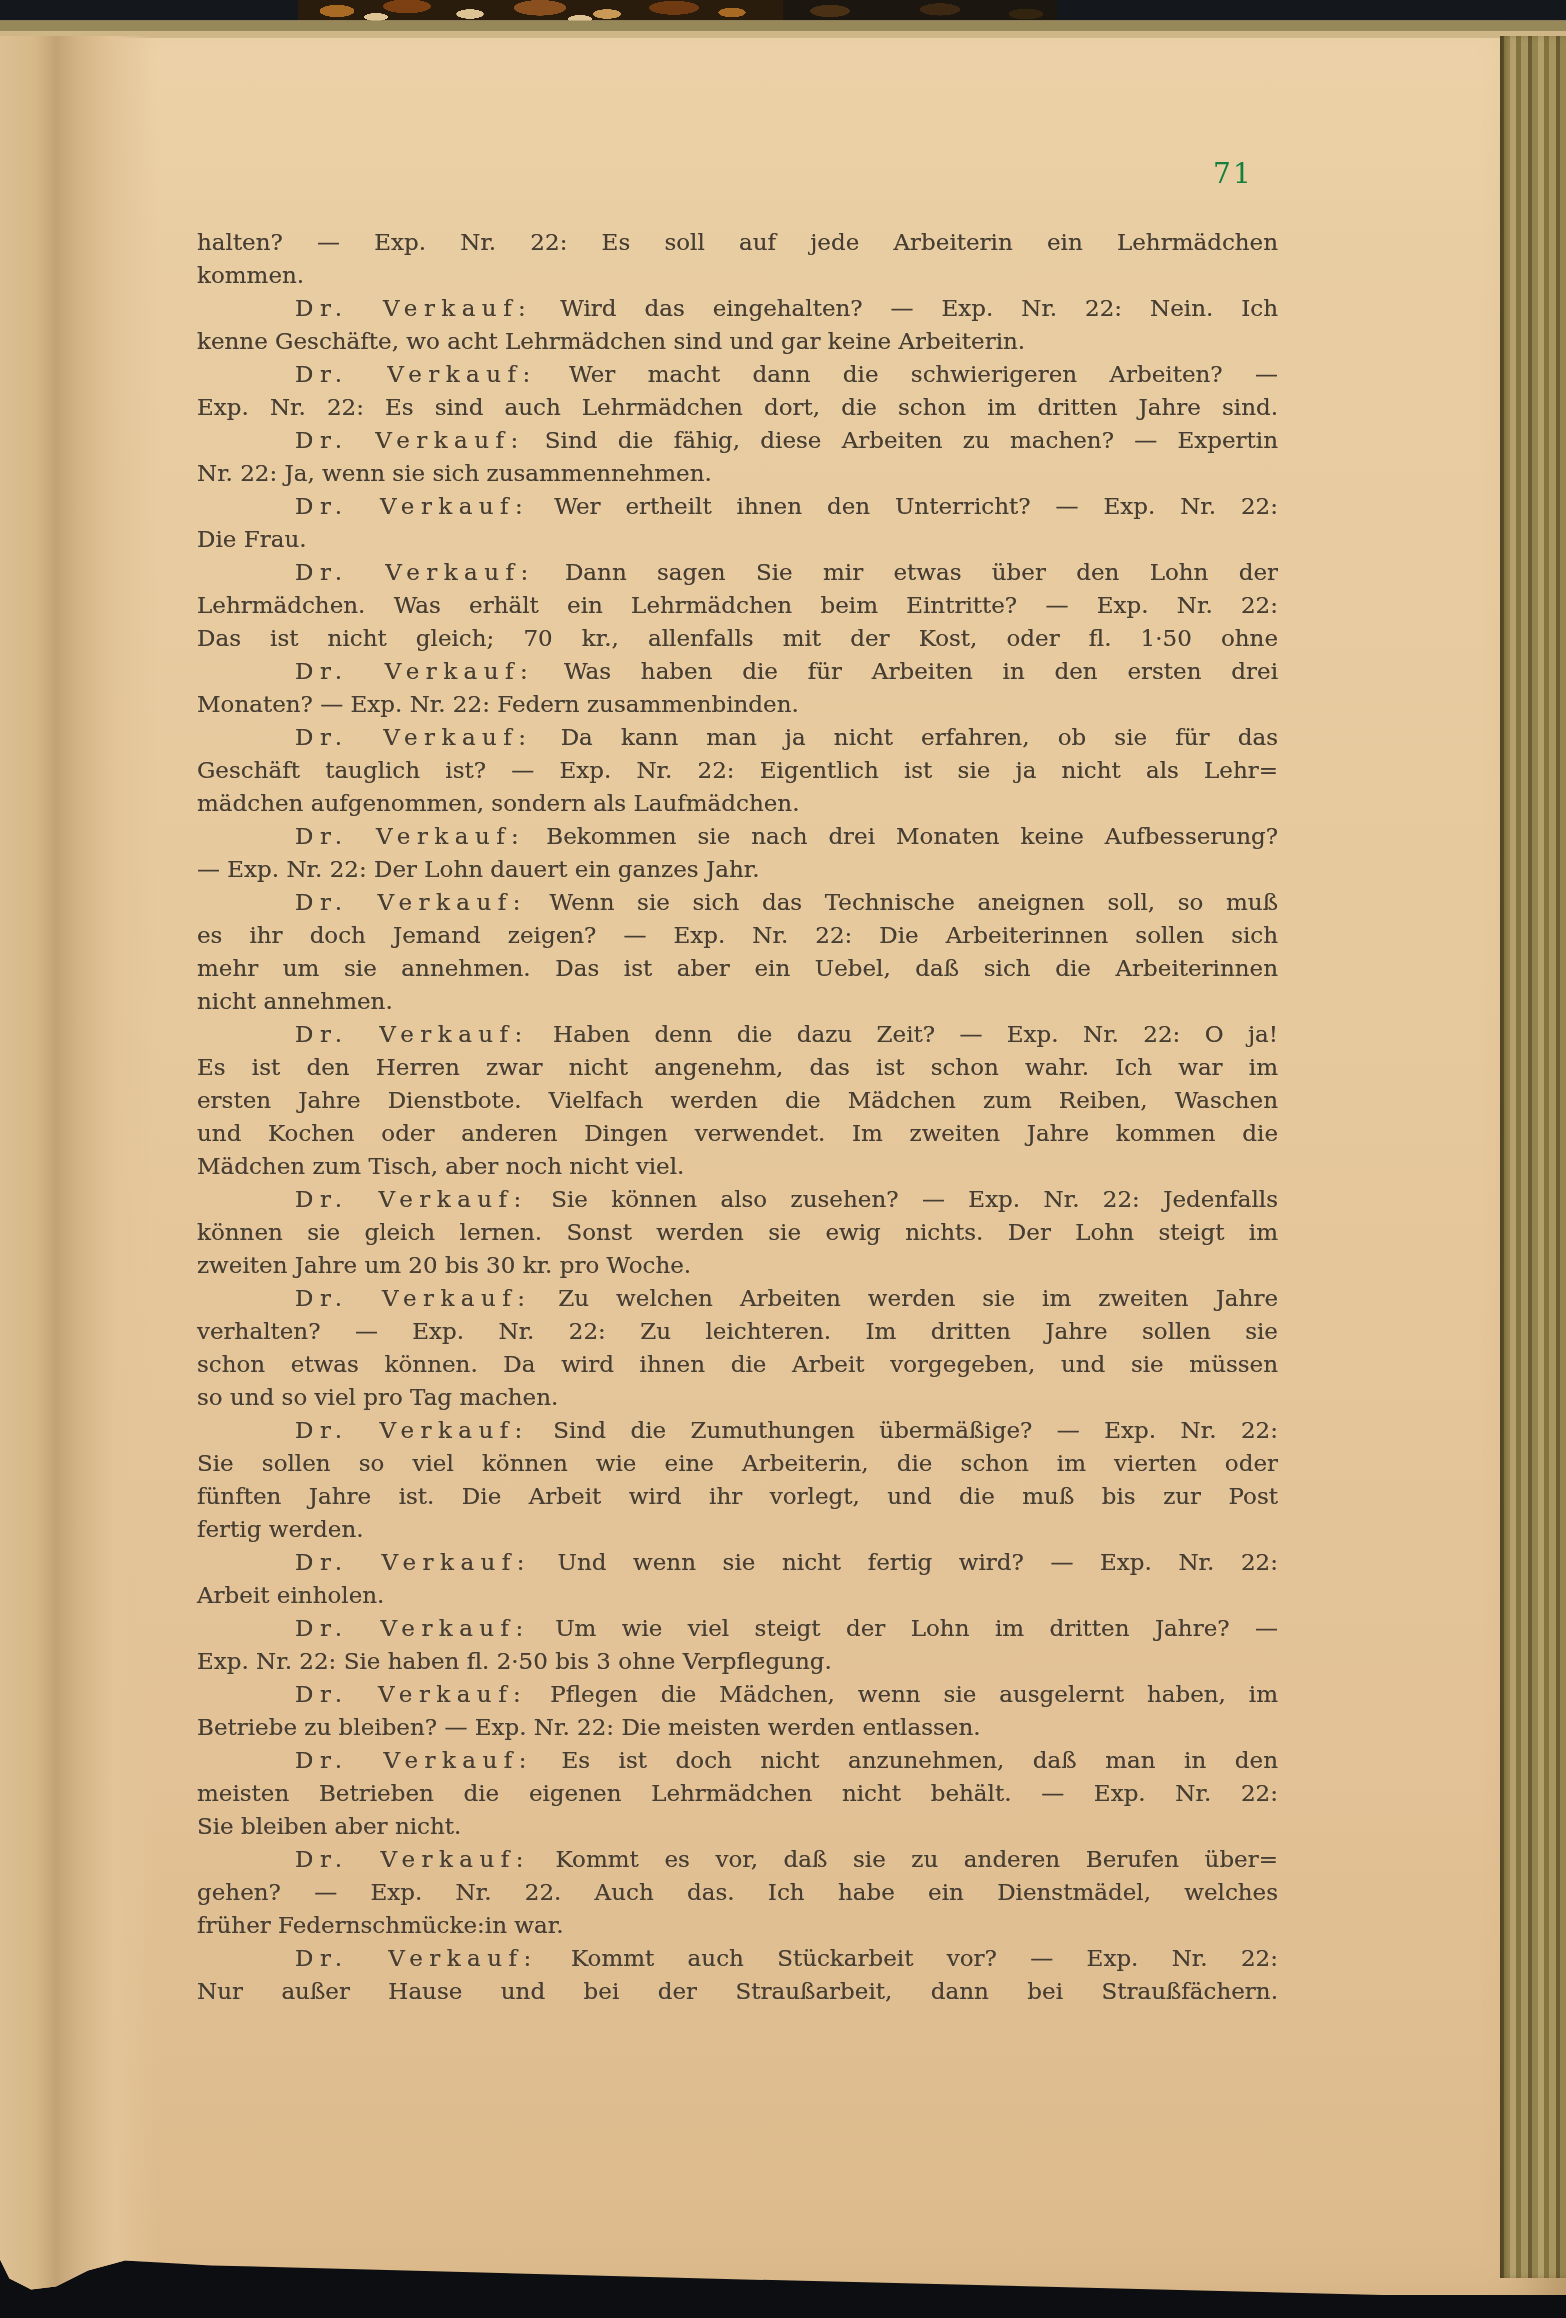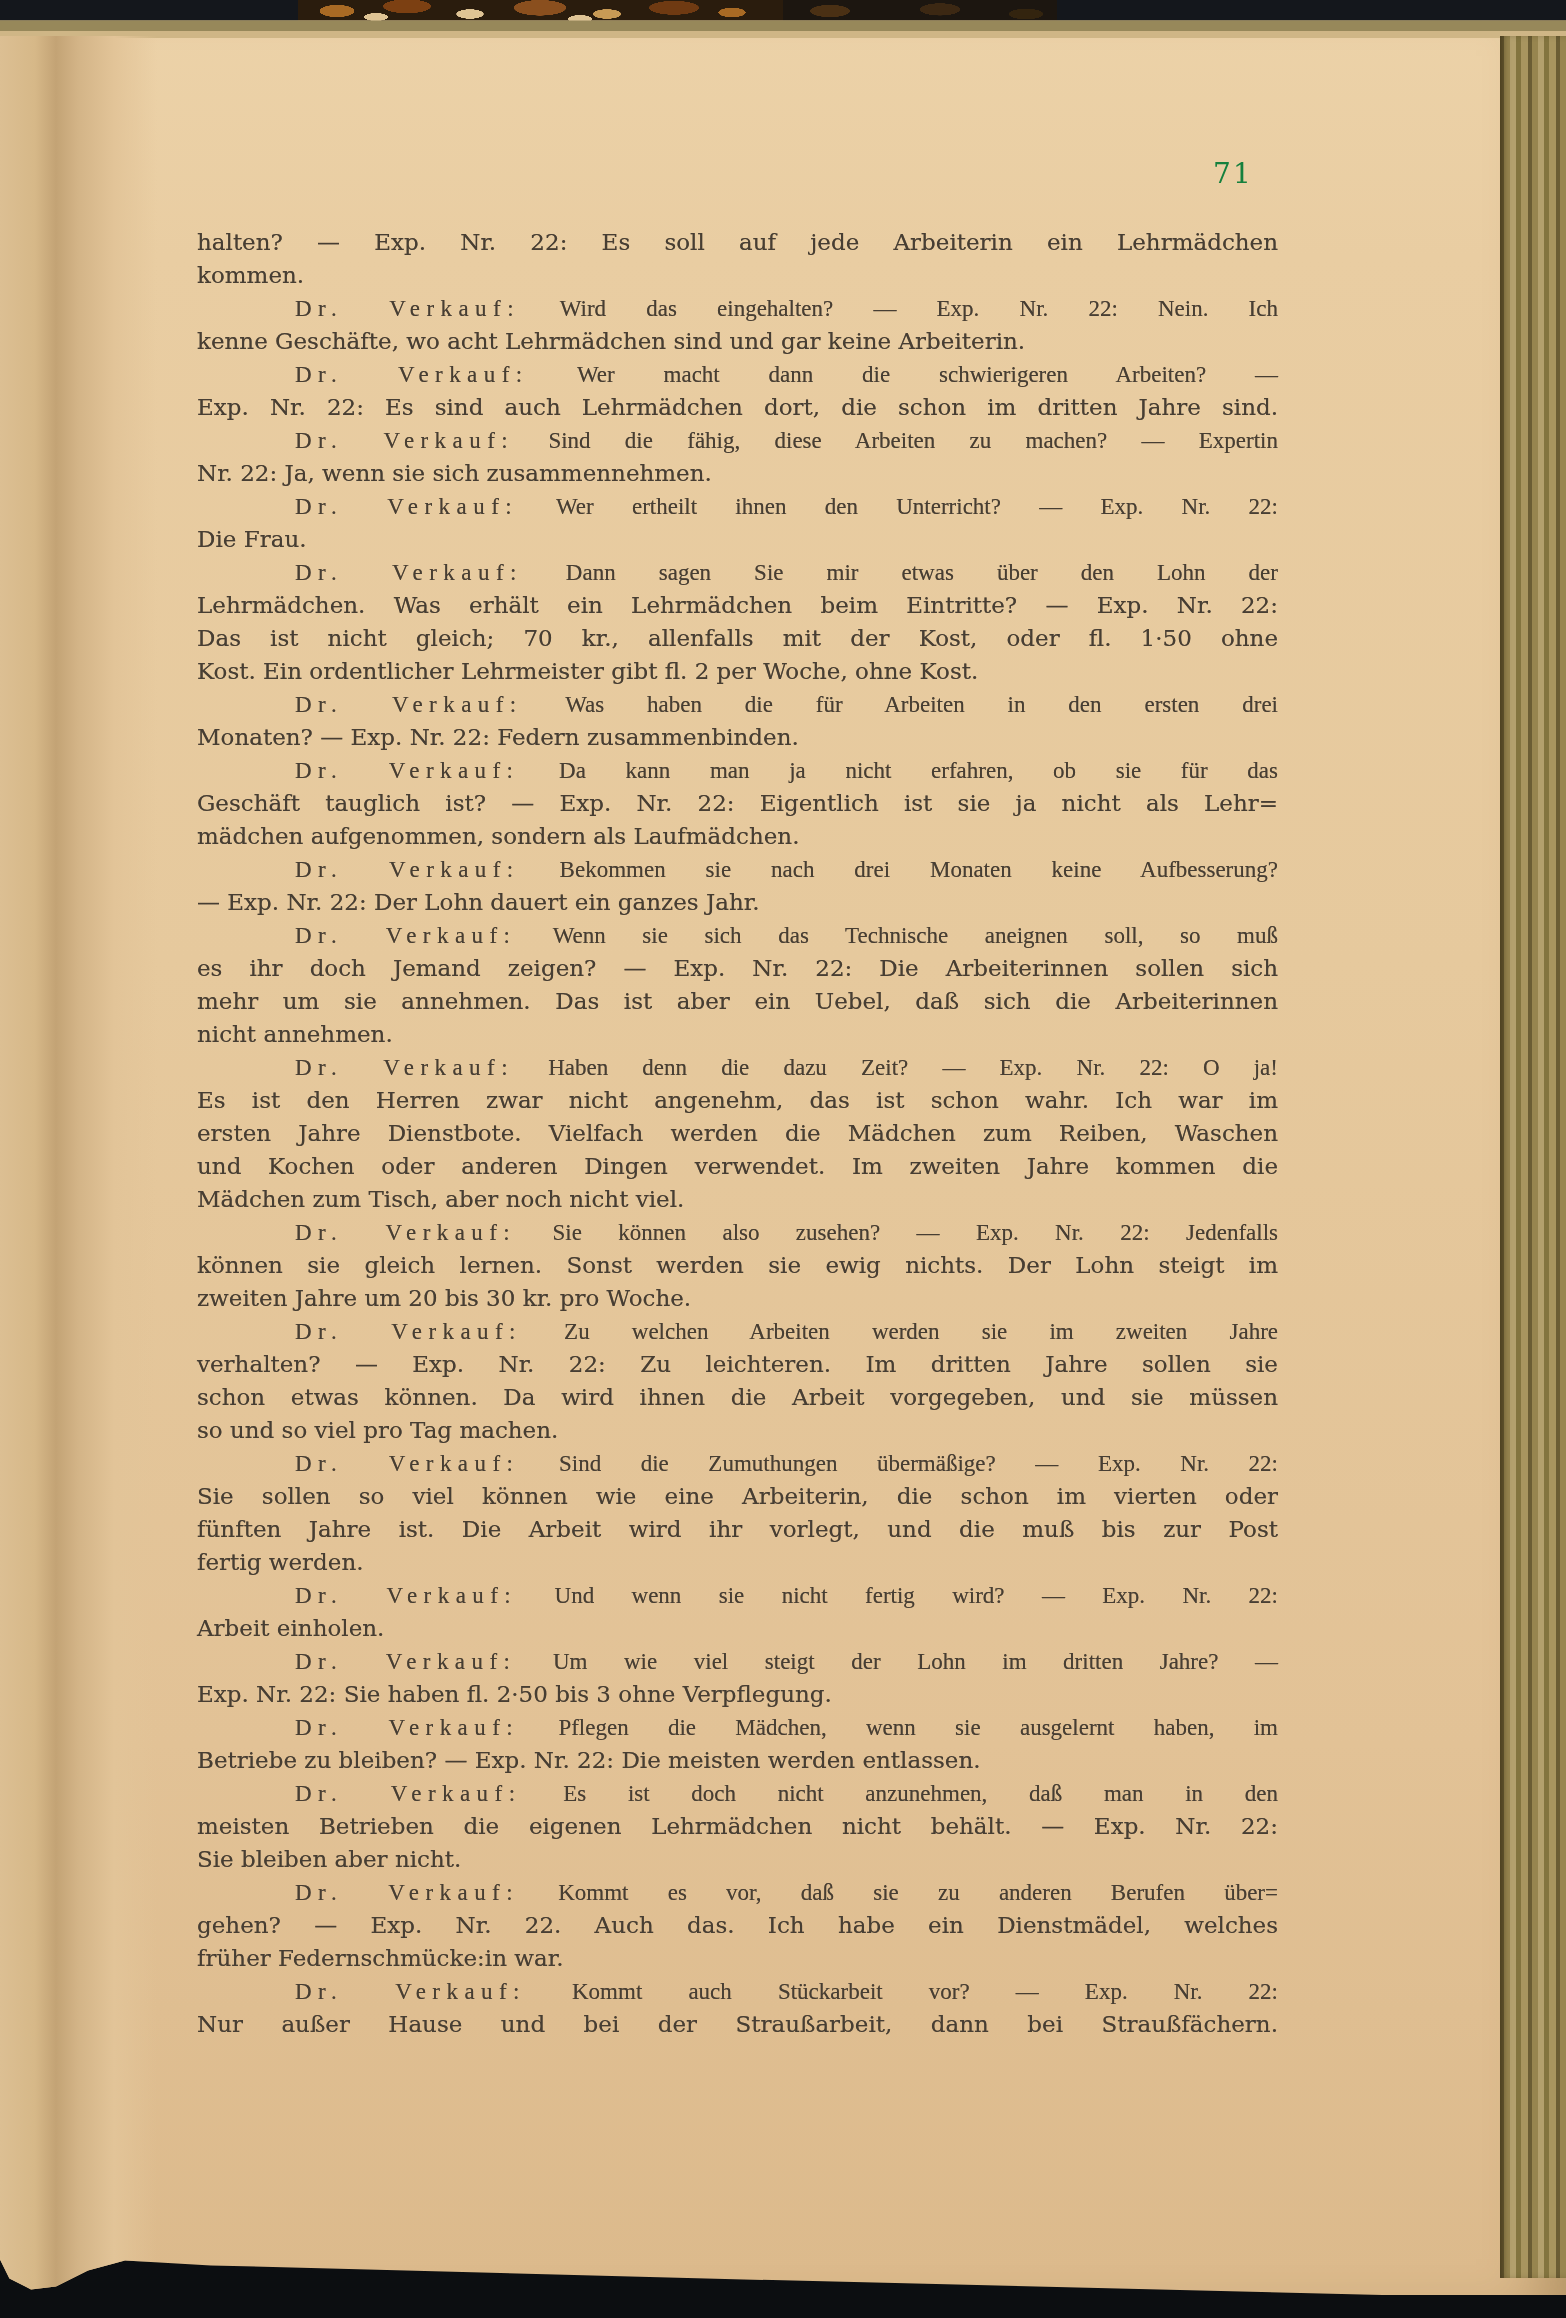--- a/index.html
+++ b/index.html
@@ -40,21 +40,21 @@
 
   
   .page-number{position:absolute;left:1213px;top:157px;font-size:28px;color:#15803d;
     letter-spacing:2.3px;}
 
   
   .textblock{position:absolute;left:197px;top:226px;width:1081px;color:#473e33;
     font-size:23px;line-height:33px;}
   .line{height:33px;white-space:nowrap;text-shadow:0 0 0.5px rgba(60,50,40,.55);}
   .line.just{white-space:normal;text-align:justify;text-align-last:justify;}
-  .line.ind{padding-left:98px;font-family:Liberation Serif, serif;}
+  .line.ind{padding-left:98px;}
   .sperr{letter-spacing:0.28em;}
 </style>
 </head>
 <body>
 
 <div class="stage">
   <div class="cover-band"></div>
 
   <div class="page">
     <div class="top-edge-olive"></div>
@@ -72,21 +72,20 @@
       <div class="line">kenne Geschäfte, wo acht Lehrmädchen sind und gar keine Arbeiterin.</div>
       <div class="line ind just"><span class="sperr">Dr. Verkauf:</span> Wer macht dann die schwierigeren Arbeiten? —</div>
       <div class="line just">Exp. Nr. 22: Es sind auch Lehrmädchen dort, die schon im dritten Jahre sind.</div>
       <div class="line ind just"><span class="sperr">Dr. Verkauf:</span> Sind die fähig, diese Arbeiten zu machen? — Expertin</div>
       <div class="line">Nr. 22: Ja, wenn sie sich zusammennehmen.</div>
       <div class="line ind just"><span class="sperr">Dr. Verkauf:</span> Wer ertheilt ihnen den Unterricht? — Exp. Nr. 22:</div>
       <div class="line">Die Frau.</div>
       <div class="line ind just"><span class="sperr">Dr. Verkauf:</span> Dann sagen Sie mir etwas über den Lohn der</div>
       <div class="line just">Lehrmädchen. Was erhält ein Lehrmädchen beim Eintritte? — Exp. Nr. 22:</div>
       <div class="line just">Das ist nicht gleich; 70 kr., allenfalls mit der Kost, oder fl. 1·50 ohne</div>
-      <div class="line">Kost. Ein ordentlicher Lehrmeister gibt fl. 2 per Woche, ohne Kost.</div>
       <div class="line ind just"><span class="sperr">Dr. Verkauf:</span> Was haben die für Arbeiten in den ersten drei</div>
       <div class="line">Monaten? — Exp. Nr. 22: Federn zusammenbinden.</div>
       <div class="line ind just"><span class="sperr">Dr. Verkauf:</span> Da kann man ja nicht erfahren, ob sie für das</div>
       <div class="line just">Geschäft tauglich ist? — Exp. Nr. 22: Eigentlich ist sie ja nicht als Lehr=</div>
       <div class="line">mädchen aufgenommen, sondern als Laufmädchen.</div>
       <div class="line ind just"><span class="sperr">Dr. Verkauf:</span> Bekommen sie nach drei Monaten keine Aufbesserung?</div>
       <div class="line">— Exp. Nr. 22: Der Lohn dauert ein ganzes Jahr.</div>
       <div class="line ind just"><span class="sperr">Dr. Verkauf:</span> Wenn sie sich das Technische aneignen soll, so muß</div>
       <div class="line just">es ihr doch Jemand zeigen? — Exp. Nr. 22: Die Arbeiterinnen sollen sich</div>
       <div class="line just">mehr um sie annehmen. Das ist aber ein Uebel, daß sich die Arbeiterinnen</div>

